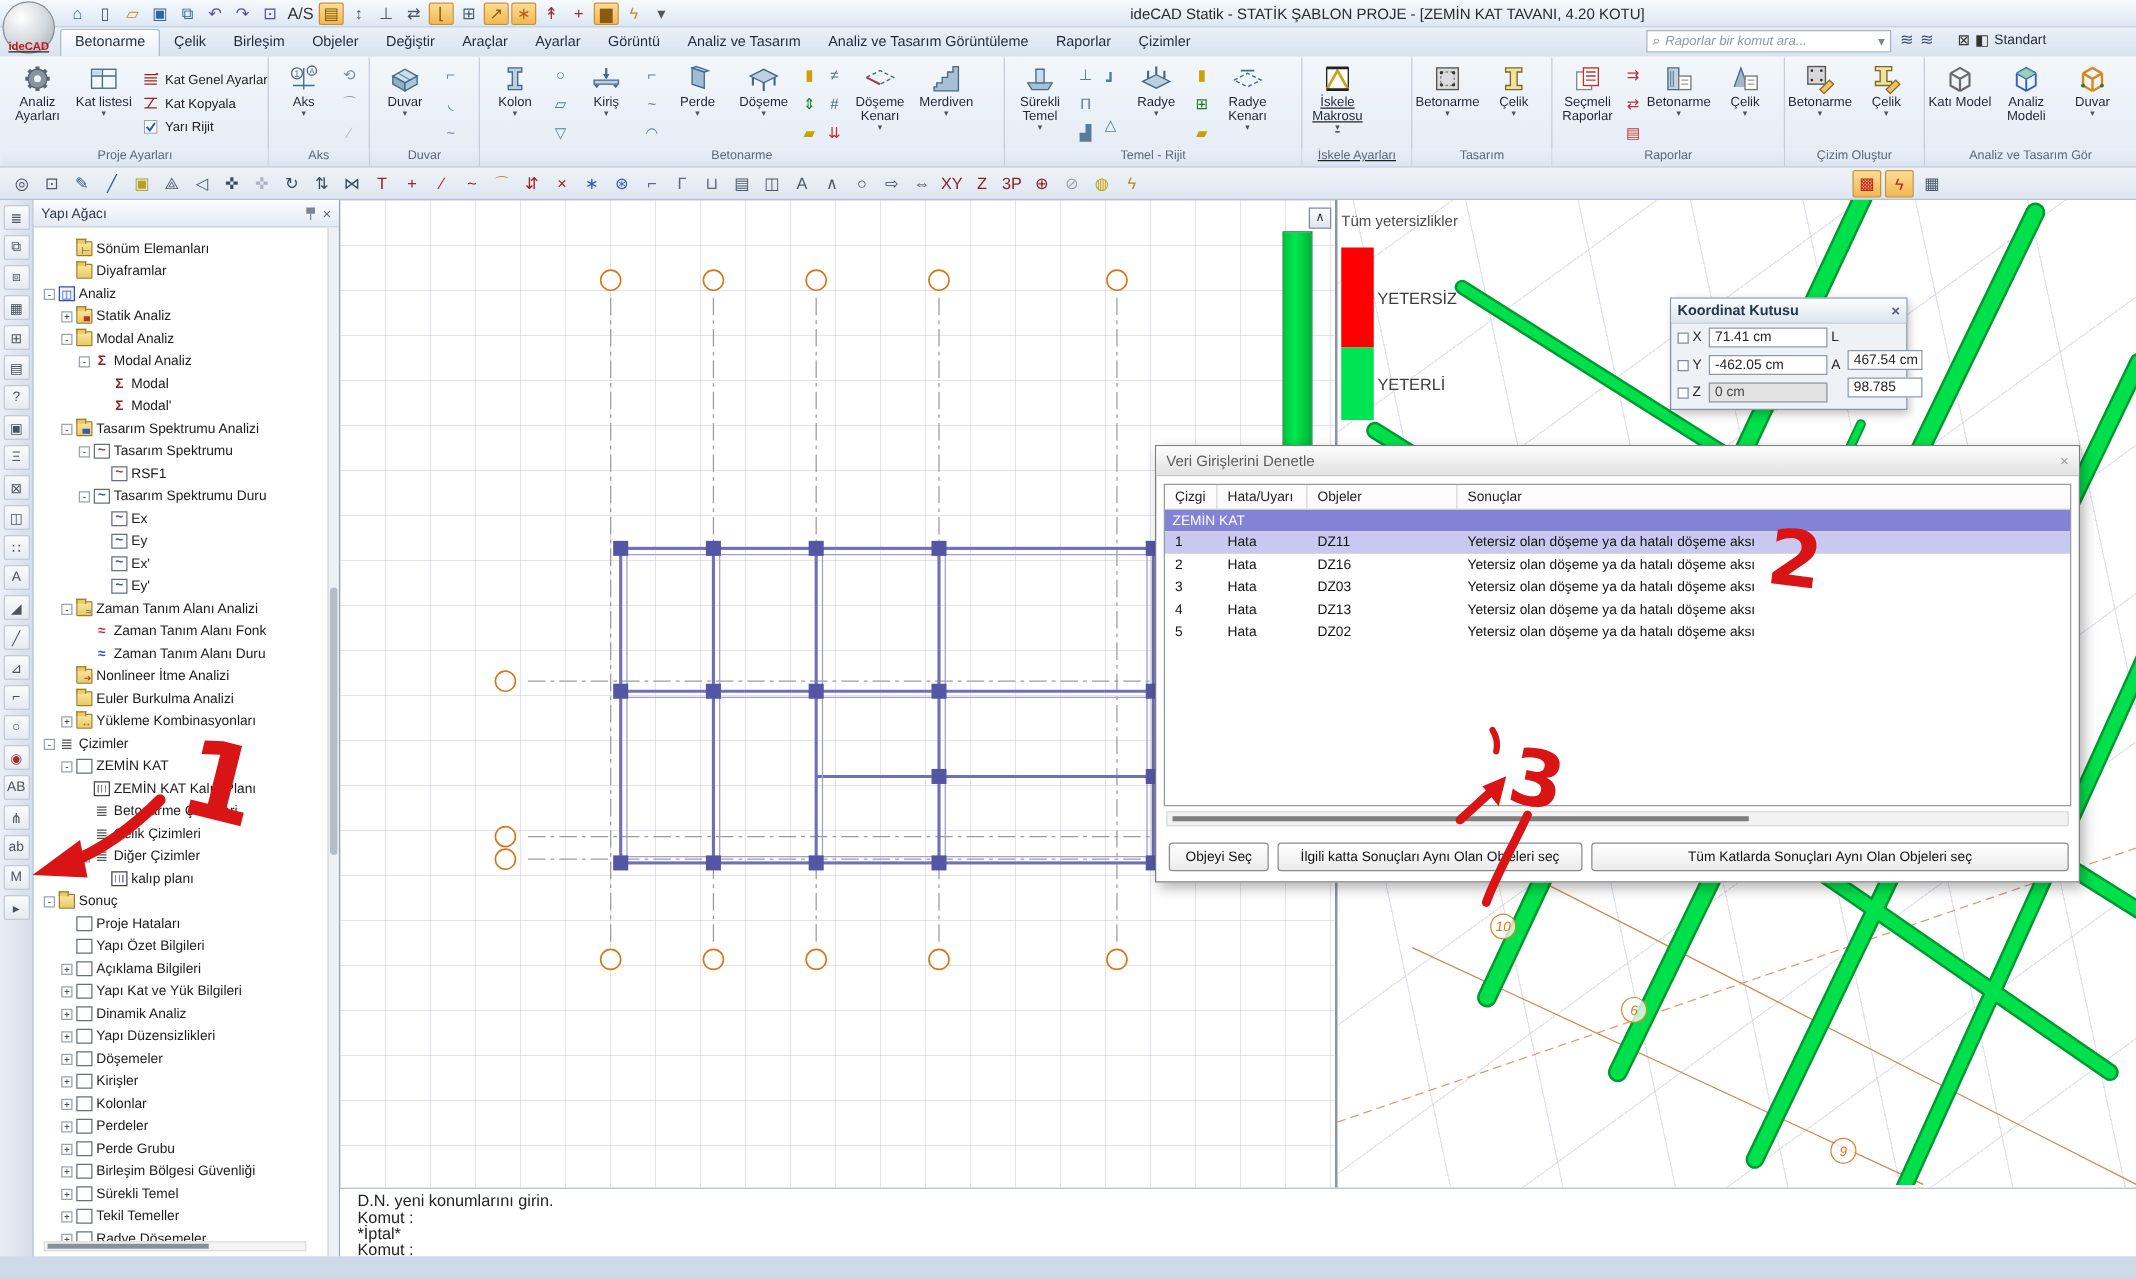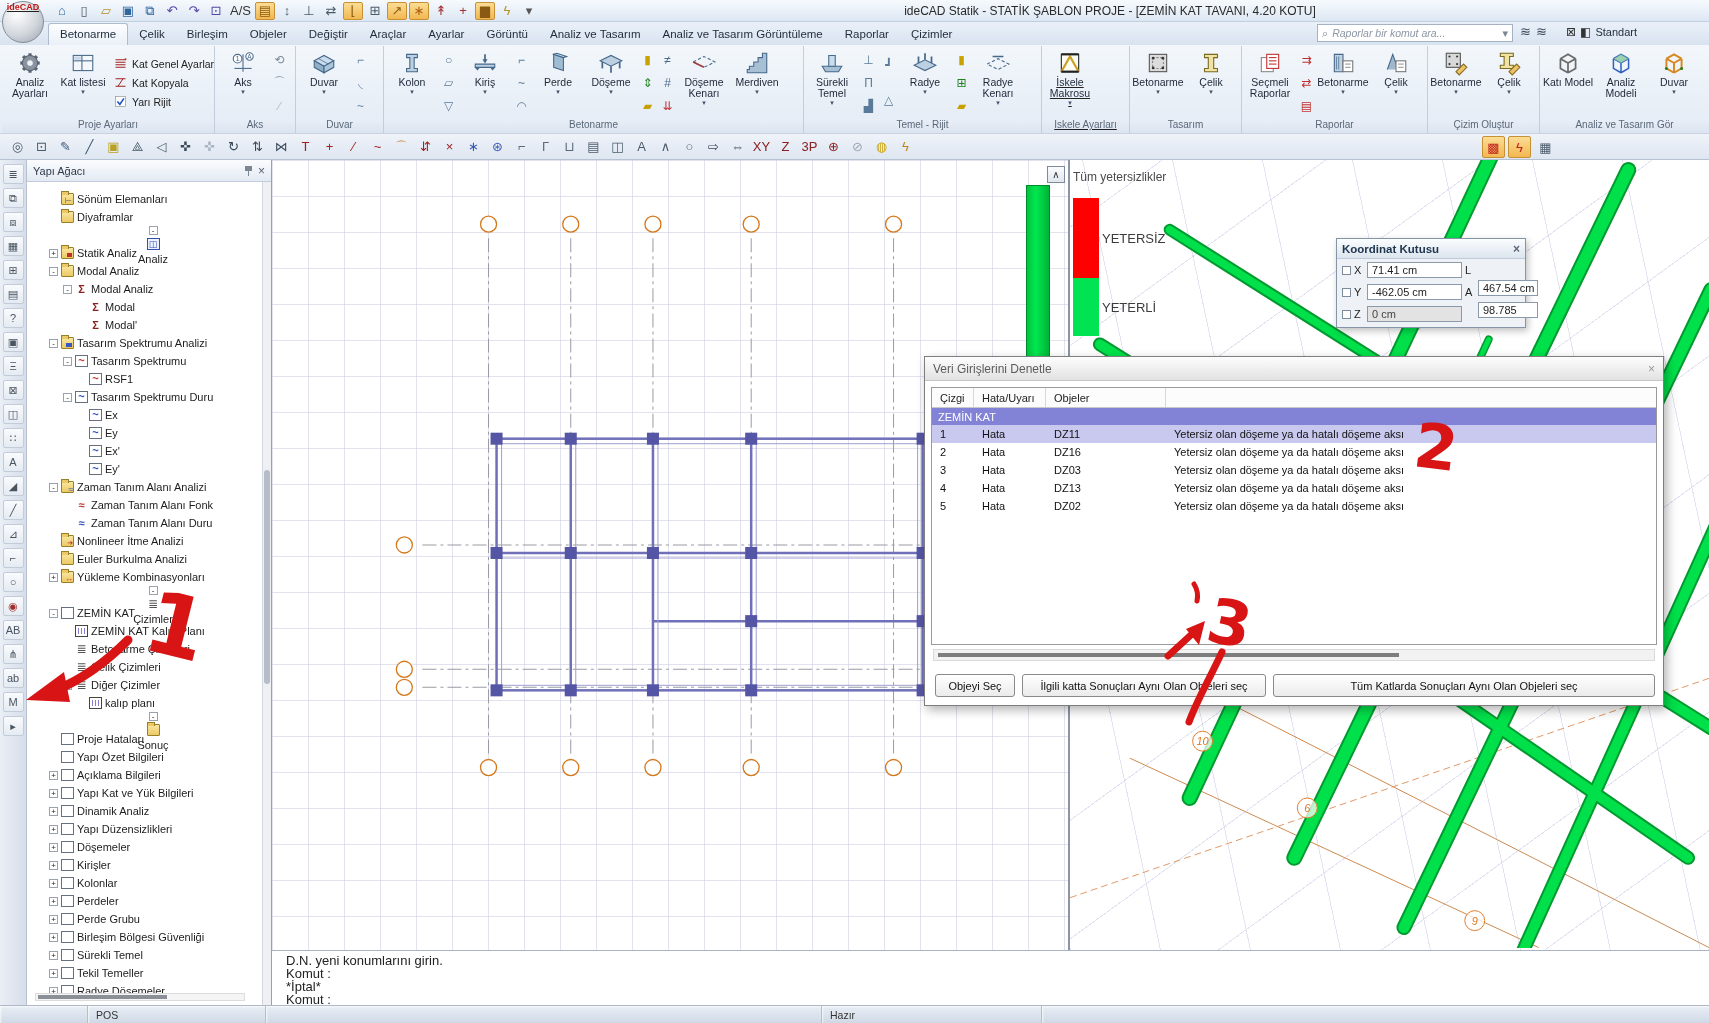--- a/index.html
+++ b/index.html
@@ -4,21 +4,21 @@
 <style>
   html,body{margin:0;padding:0;overflow:hidden;background:#aab4c2;}
   *{box-sizing:border-box;}
   #app{position:relative;width:1709px;height:1023px;overflow:hidden;background:#cfdae8;
        font-family:"Liberation Sans","DejaVu Sans",sans-serif;font-size:11px;color:#222;}
 
   
   .titlebar{position:relative;height:22px;background:linear-gradient(#f6fafd,#dde7f3);border-bottom:1px solid #c2cfdf;display:flex;align-items:center;}
   .logo{position:absolute;left:2px;top:1px;width:42px;height:42px;border-radius:50%;z-index:6;
         background:radial-gradient(circle at 35% 30%,#ffffff,#d2d7dd 55%,#99a1ab);border:1px solid #868e98;
-        display:flex;align-items:flex-start;justify-content:center;text-decoration:underline;}
+        display:flex;align-items:flex-end;justify-content:center;text-decoration:underline;}
   .logo span{font-size:9px;font-weight:bold;color:#c01818;}
   .qat{margin-left:52px;display:flex;gap:2px;align-items:center;}
   .qico{min-width:20px;height:18px;padding:0 1px;display:flex;align-items:center;justify-content:center;font-size:13px;border-radius:2px;border:1px solid transparent;}
   .qico[data-hl="true"]{background:linear-gradient(#fbdd94,#f2b850);border-color:#c79035;}
   .title{position:absolute;left:860px;top:4px;width:500px;text-align:center;font-size:12px;color:#2a2a2a;white-space:nowrap;}
 
   
   .menubar{position:relative;height:23px;background:linear-gradient(#eaf0f8,#d8e3f0);display:flex;align-items:flex-end;padding-left:48px;}
   .mtab{padding:4px 11px 5px 11px;font-size:11.5px;color:#1f2b3a;white-space:nowrap;cursor:default;}
   .mtab[data-active="true"]{background:linear-gradient(#fdfeff,#eaf0f8);border:1px solid #aebccd;border-bottom:none;border-radius:3px 3px 0 0;}
@@ -73,21 +73,21 @@
   .sico{width:21px;height:20px;display:flex;align-items:center;justify-content:center;font-size:11px;color:#49545f;background:linear-gradient(#f9fbfd,#e5ebf3);border:1px solid #c2ccd8;border-radius:2px;}
   .treepanel{width:245px;background:#fff;border-right:1px solid #95a2b2;display:flex;flex-direction:column;flex:none;}
   .tphead{height:22px;background:linear-gradient(#fbfcfe,#e3eaf3);border-bottom:1px solid #c2ccda;display:flex;align-items:center;padding:0 6px;gap:6px;color:#2e3a4a;flex:none;}
   .tphead .sp{flex:1;}
   .pin{width:7px;height:10px;position:relative;}
   .pin::before{content:"";position:absolute;left:0;top:0;width:7px;height:5px;background:#7d8794;}
   .pin::after{content:"";position:absolute;left:3px;top:5px;width:1px;height:5px;background:#7d8794;}
   .tpx{color:#5a6470;font-size:12px;line-height:10px;}
   .tree{flex:1;position:relative;padding-top:8px;overflow:hidden;}
   .trow{height:18px;display:flex;align-items:center;gap:3px;white-space:nowrap;}
-  .trow[data-d="2"]{padding-left:8px;flex-direction:column;}
+  .trow[data-d="2"]{padding-left:8px;}
   .trow[data-d="3"]{padding-left:22px;}
   .trow[data-d="4"]{padding-left:36px;}
   .trow[data-d="5"]{padding-left:50px;}
   .exp{width:9px;height:9px;border:1px solid #9aa2ae;background:#fff;font-size:8px;line-height:7px;text-align:center;color:#222;visibility:hidden;flex:none;}
   .exp[data-e="+"],.exp[data-e="-"]{visibility:visible;}
   .exp::after{content:attr(data-e);}
   .tlabel{font-size:11px;color:#1c1c1c;}
   .ticon{width:13px;height:12px;position:relative;flex:none;display:flex;align-items:center;justify-content:center;}
   [data-ticon="folder-icon"],[data-ticon="folder-red-icon"],[data-ticon="folder-chart-icon"],[data-ticon="folder-wave-icon"],[data-ticon="folder-push-icon"],[data-ticon="combo-icon"],[data-ticon="damper-icon"]{
       background:linear-gradient(#f9e7a0,#ecc964);border:1px solid #9a7f2a;border-radius:1px;}
@@ -1526,27 +1526,20 @@
           <div class="cline">Komut :</div>
 
           <div class="cline">*İptal*</div>
 
           <div class="cline">Komut :</div>
 
       </div>
     </div>
   </div>
 
-  <div class="statusbar">
-    <div class="sbcell sb1"></div>
-    <div class="sbcell sb2">POS</div>
-    <div class="sbcell sb3"></div>
-    <div class="sbcell sb4">Hazır</div>
-    <div class="sbcell sb5"></div>
-  </div>
 
   <div class="kd">
     <div class="kd-title">
       <span>Koordinat Kutusu</span>
       <span class="sp"></span>
       <span class="kd-x">×</span>
     </div>
 
       <div class="kd-row">
 
@@ -1600,20 +1593,21 @@
     </div>
     <div class="vd-table">
       <div class="vh">
 
           <span>Çizgi</span>
 
           <span>Hata/Uyarı</span>
 
           <span>Objeler</span>
 
+          <span>Sonuçlar</span>
 
       </div>
       <div class="vgroup">ZEMİN KAT</div>
 
         <div class="vrow" data-sel="true">
           <span>1</span>
           <span>Hata</span>
           <span>DZ11</span>
           <span>Yetersiz olan döşeme ya da hatalı döşeme aksı</span>
         </div>

